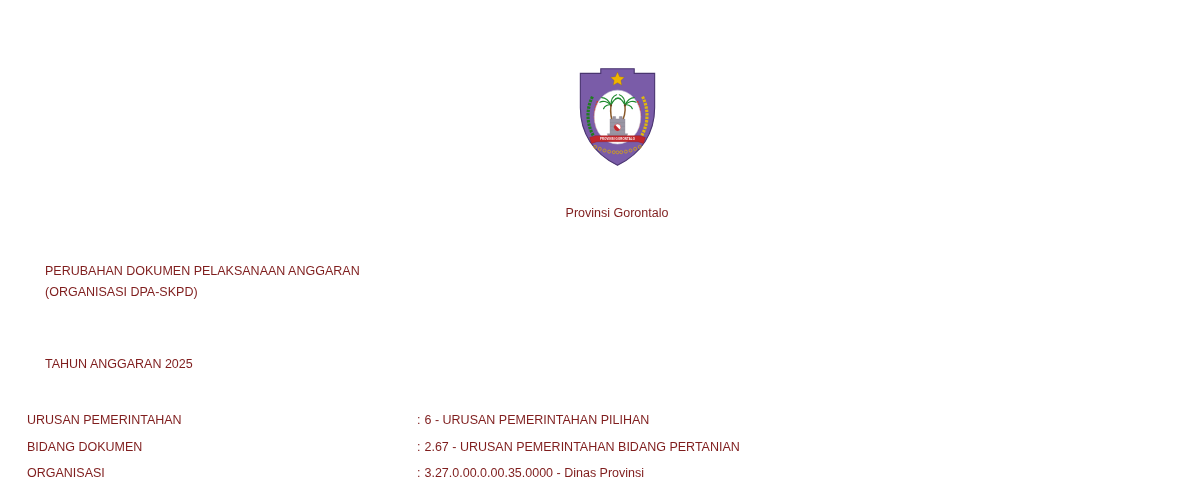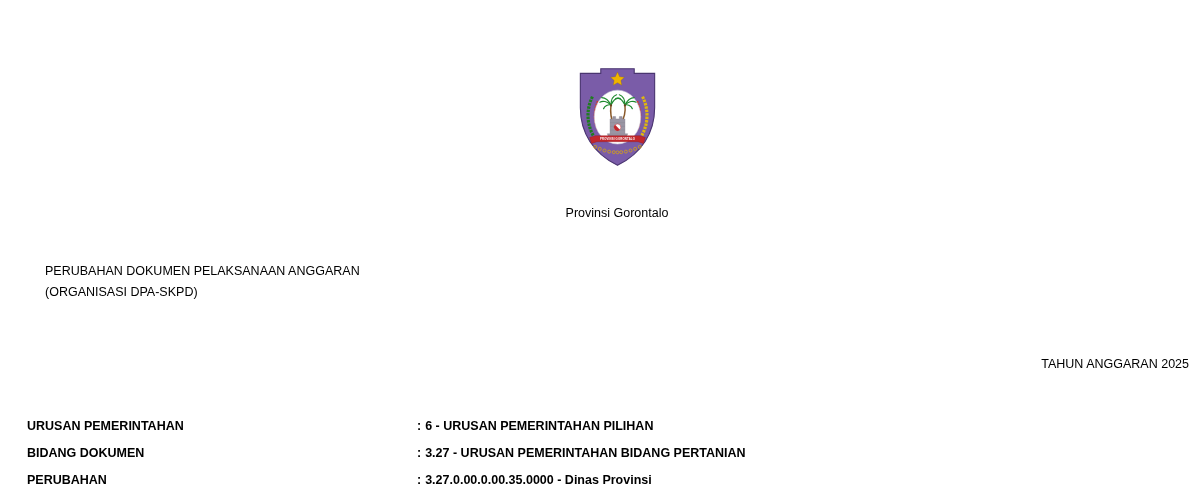--- a/index.html
+++ b/index.html
@@ -4,21 +4,21 @@
 <style>
   html,body{margin:0;padding:0;background:#ffffff;}
   .page{
     position:relative;
     width:1189px;
     height:498px;
     background:#ffffff;
     overflow:hidden;
     font-family:"Liberation Sans", sans-serif;
     font-size:12.5px;
-    color:#000000;
+    color:#7f1d1d;
   }
   .emblem{
     position:absolute;
     left:571px;
     top:66px;
     width:93px;
     height:104px;
   }
   .emblem svg{display:block;width:100%;height:100%;}
   .province{
@@ -31,33 +31,32 @@
     position:absolute;
     left:45px; right:0;
     top:261px;
     text-align:left;
     line-height:21.3px;
   }
   .fiscal-year{
     position:absolute;
     left:45px; right:0;
     top:357px;
-    text-align:right;
+    text-align:left;
   }
   .info{
     position:absolute;
     left:27px;
     right:0;
     top:413px;
   }
   .info-row{
     display:flex;
-    align-items:center;
+    align-items:flex-start;
     height:26.7px;
-    font-weight:bold;
   }
   .info-label{
     flex:0 0 390px;
     width:390px;
   }
   .info-sep{margin-right:4px;}
 </style>
 </head>
 <body>
 
@@ -134,21 +133,21 @@
 
   <div class="fiscal-year">TAHUN ANGGARAN 2025</div>
 
   <div class="info">
     <div class="info-row">
       <span class="info-label">URUSAN PEMERINTAHAN</span>
       <span class="info-value"><span class="info-sep">:</span><span>6 - URUSAN PEMERINTAHAN PILIHAN</span></span>
     </div>
     <div class="info-row">
       <span class="info-label">BIDANG DOKUMEN</span>
-      <span class="info-value"><span class="info-sep">:</span><span>3.27 - URUSAN PEMERINTAHAN BIDANG PERTANIAN</span></span>
+      <span class="info-value"><span class="info-sep">:</span><span>2.67 - URUSAN PEMERINTAHAN BIDANG PERTANIAN</span></span>
     </div>
     <div class="info-row">
-      <span class="info-label">PERUBAHAN</span>
+      <span class="info-label">ORGANISASI</span>
       <span class="info-value"><span class="info-sep">:</span><span>3.27.0.00.0.00.35.0000 - Dinas Provinsi</span></span>
     </div>
   </div>
 
 </div>
 
 </body></html>

